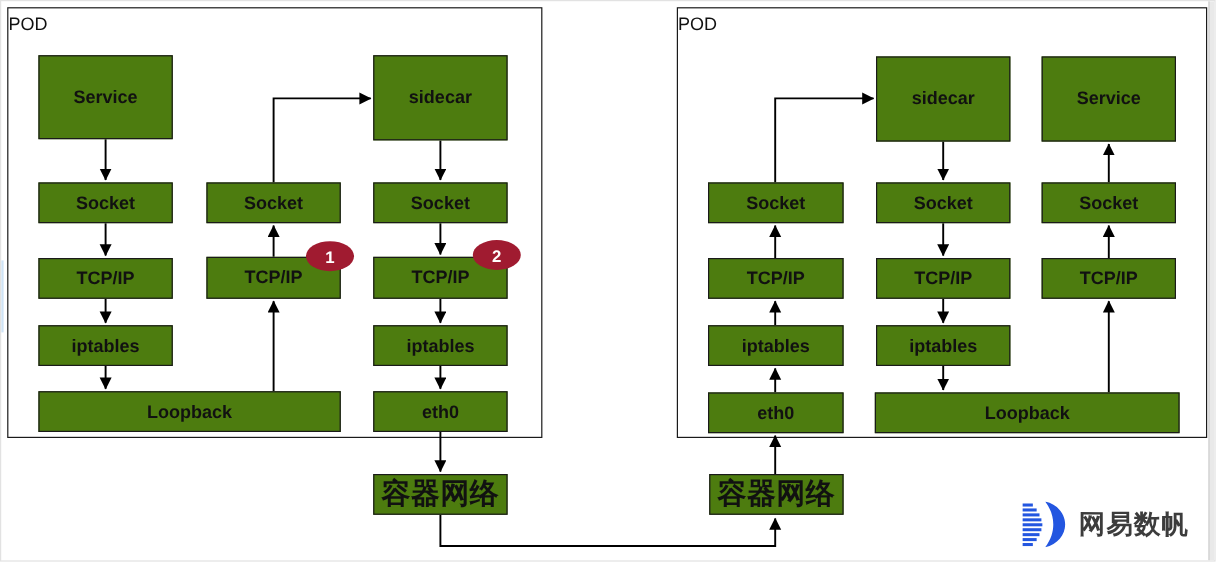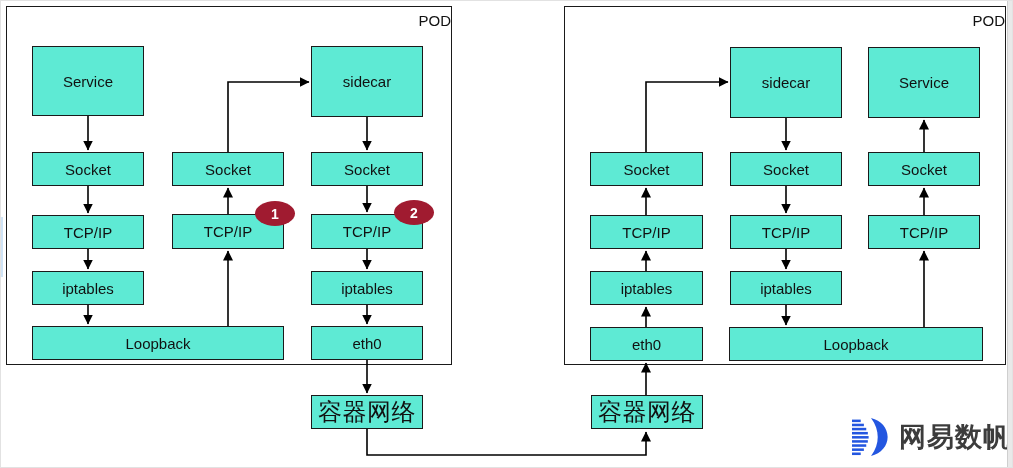--- a/index.html
+++ b/index.html
@@ -14,44 +14,45 @@
   }
   .stage{position:absolute;inset:0}
   .pod{
     position:absolute;
     border:1.7px solid #1a1a1a;
     background:transparent;
     z-index:1;
   }
   .pod-title{
     position:absolute;left:0;right:0;top:5px;
-    text-align:right;font-size:15px;color:#111;
+    text-align:left;font-size:15px;color:#111;
   }
   svg.connectors{position:absolute;left:0;top:0;z-index:2}
   .node{
     position:absolute;
     border:1.6px solid #1a1a1a;
-    background:#5eead4;
+    background:#4d7c0f;
     display:flex;align-items:center;justify-content:center;
     font-size:15px;line-height:1;color:#111;
     z-index:3;
+    font-weight:bold;
   }
   .node.cn{font-size:24px;letter-spacing:0.5px}
   .badge{
     position:absolute;width:40px;height:25px;border-radius:50%;
     background:#A01B30;color:#fff;
     display:flex;align-items:center;justify-content:center;
     font-size:14px;font-weight:bold;z-index:5;
   }
   .logo{
     position:absolute;left:851px;top:417px;
     display:flex;align-items:center;gap:9px;z-index:4;
   }
   .logo-text{
-    font-size:27px;font-weight:600;color:#3c3c3c;letter-spacing:1px;
+    font-size:22px;font-weight:600;color:#3c3c3c;letter-spacing:1px;
     font-family:Liberation Serif, serif;
   }
   .edge-strip-right{
     position:absolute;right:0;top:0;width:5px;height:100%;
     background:#e9e9e9;border-left:1px solid #cfcfcf;z-index:6;
   }
   .edge-sliver-left{
     position:absolute;left:0;top:216px;width:2px;height:60px;
     background:#cfe3f5;z-index:6;
   }

